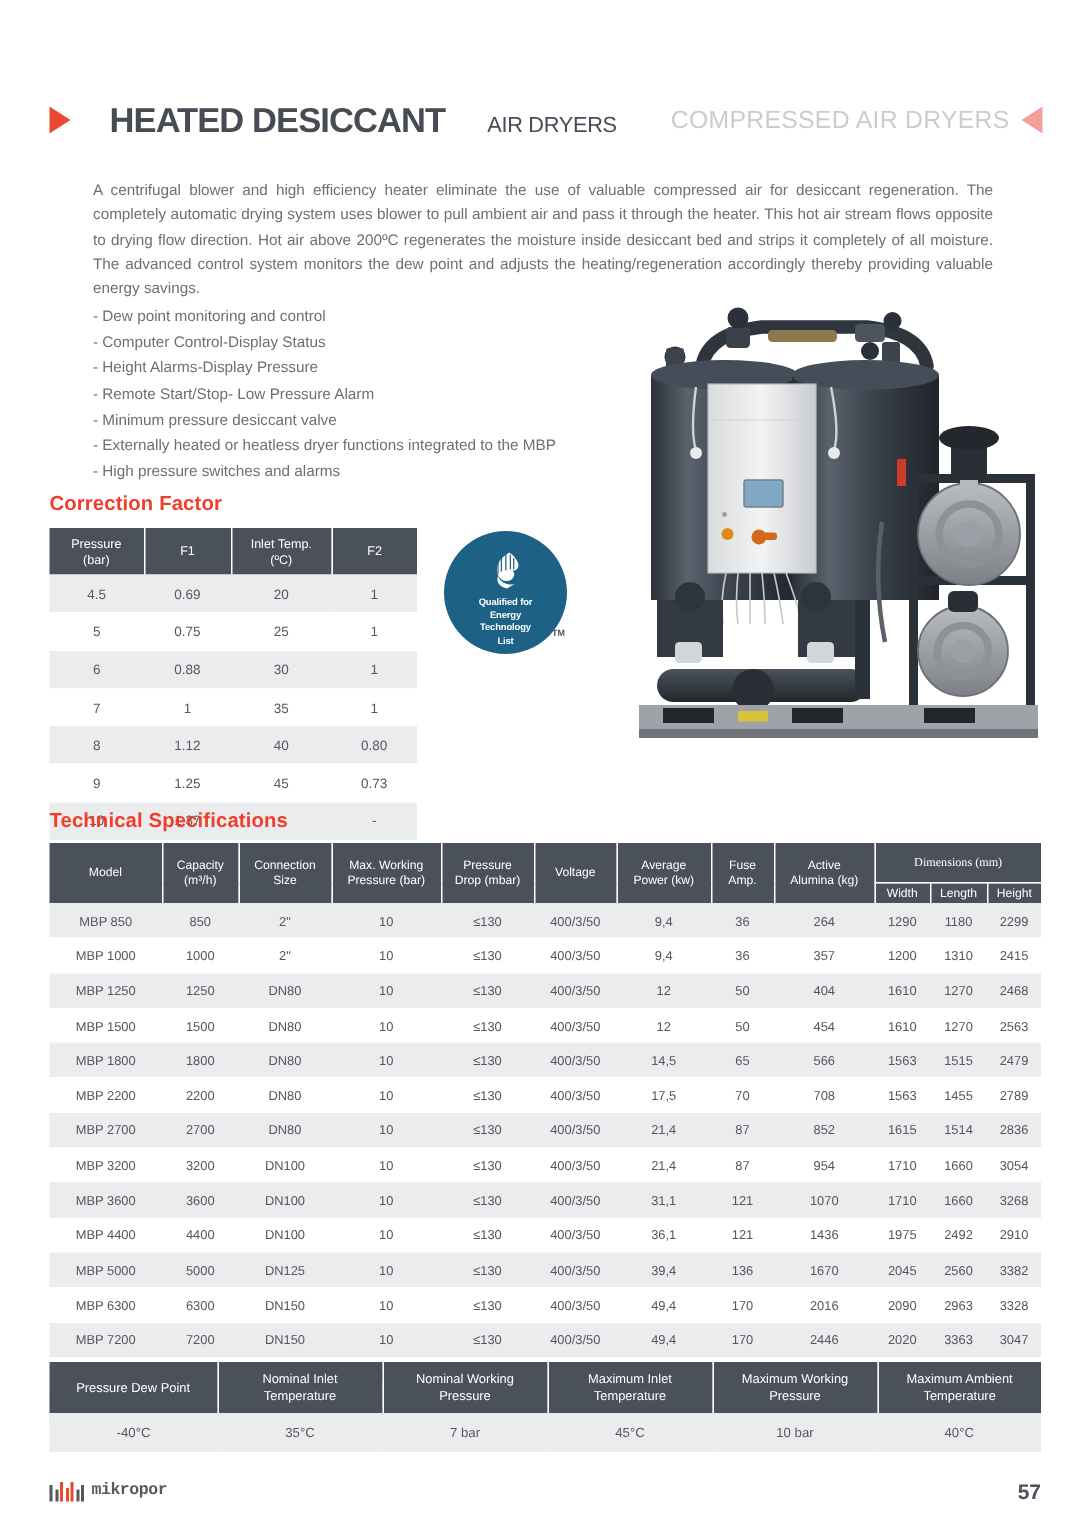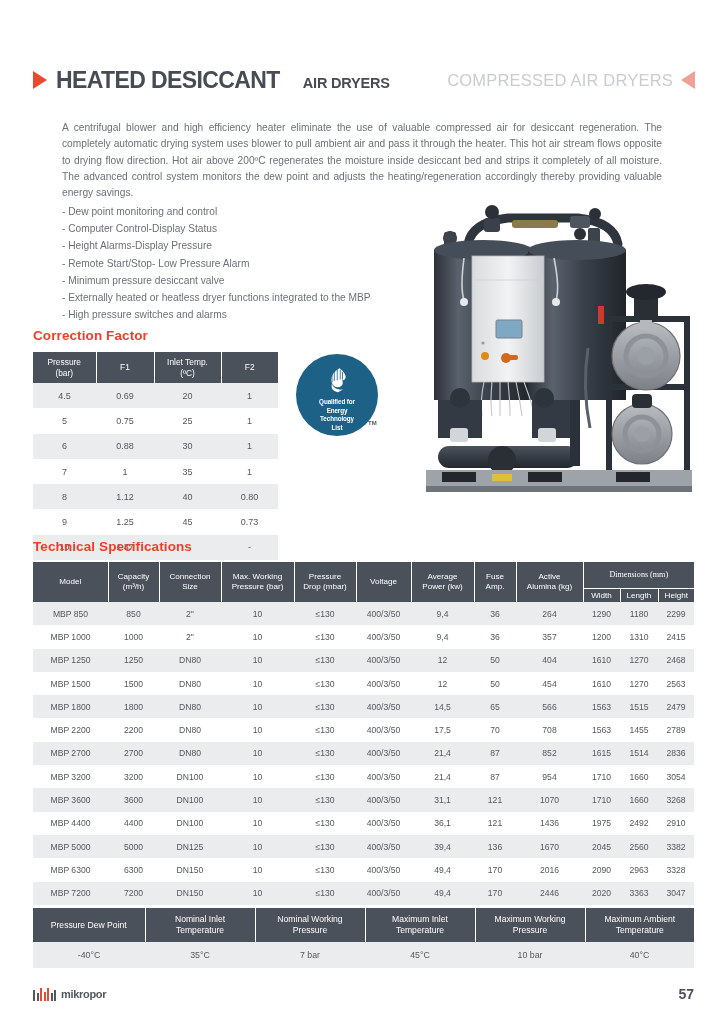--- a/index.html
+++ b/index.html
@@ -26,21 +26,21 @@
     position: absolute;
     left: 33px; top: 62px;
     width: 662px; height: 36px;
     display: flex;
     align-items: center;
     justify-content: space-between;
   }
   .header-left {
     display: flex;
     align-items: baseline;
-    gap: 9px;
+    gap: 26px;
   }
   .tri-right {
     width: 0; height: 0;
     border-top: 9px solid transparent;
     border-bottom: 9px solid transparent;
     border-left: 14px solid #e8492f;
     align-self: center;
     flex: none;
   }
   .tri-left {
@@ -53,24 +53,24 @@
     margin-left: 8px;
   }
   .title-main {
     font-size: 23px;
     font-weight: bold;
     letter-spacing: -0.6px;
     color: #464b54;
   }
   .title-sub {
     font-size: 14.5px;
-    font-weight: bold;
+    font-weight: normal;
     letter-spacing: -0.2px;
     color: #464b54;
-    margin-left: 14px;
+    margin-left: 2px;
   }
   .header-right-wrap {
     display: flex;
     align-items: center;
   }
   .header-right {
     font-size: 16.5px;
     color: #c9ccd1;
     letter-spacing: 0.2px;
   }
@@ -242,20 +242,21 @@
     left: 33px; top: 986px;
     width: 661px;
     display: flex;
     align-items: center;
     justify-content: space-between;
   }
   .logo {
     display: flex;
     align-items: center;
     gap: 5px;
+    font-family: Liberation Mono, monospace;
   }
   .logo-bars { display: flex; align-items: flex-end; gap: 1.5px; height: 13px; }
   .logo-bars i { display: block; width: 2px; background: #53575e; }
   .logo-bars i.r { background: #e8492f; }
   .logo-text {
     font-size: 11px;
     font-weight: bold;
     color: #53575e;
     letter-spacing: -0.3px;
   }

